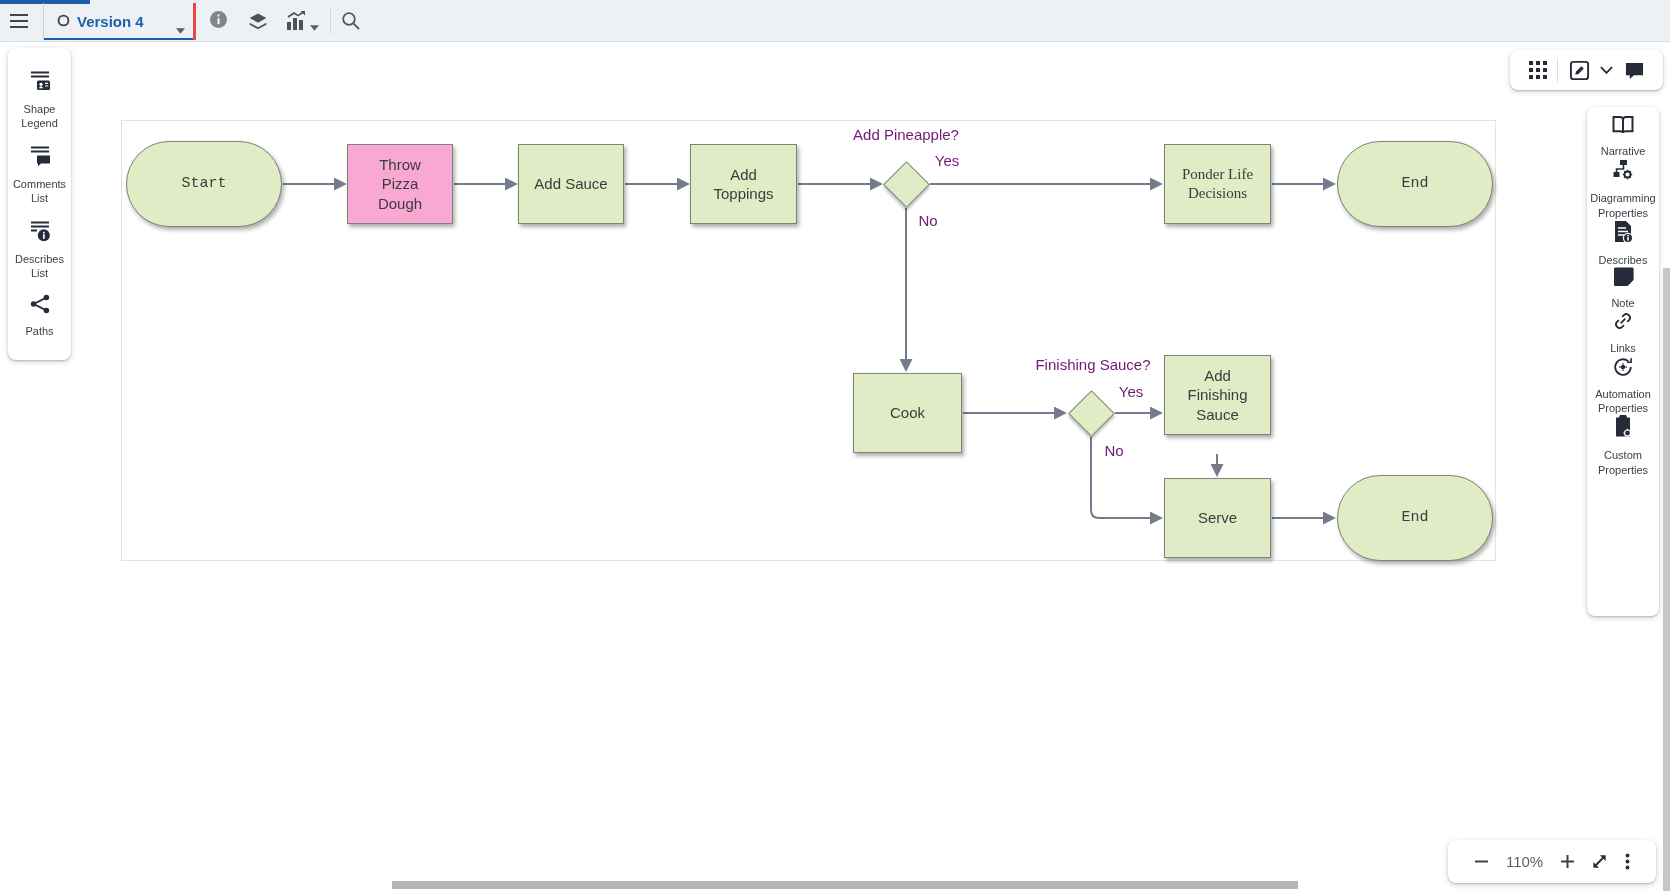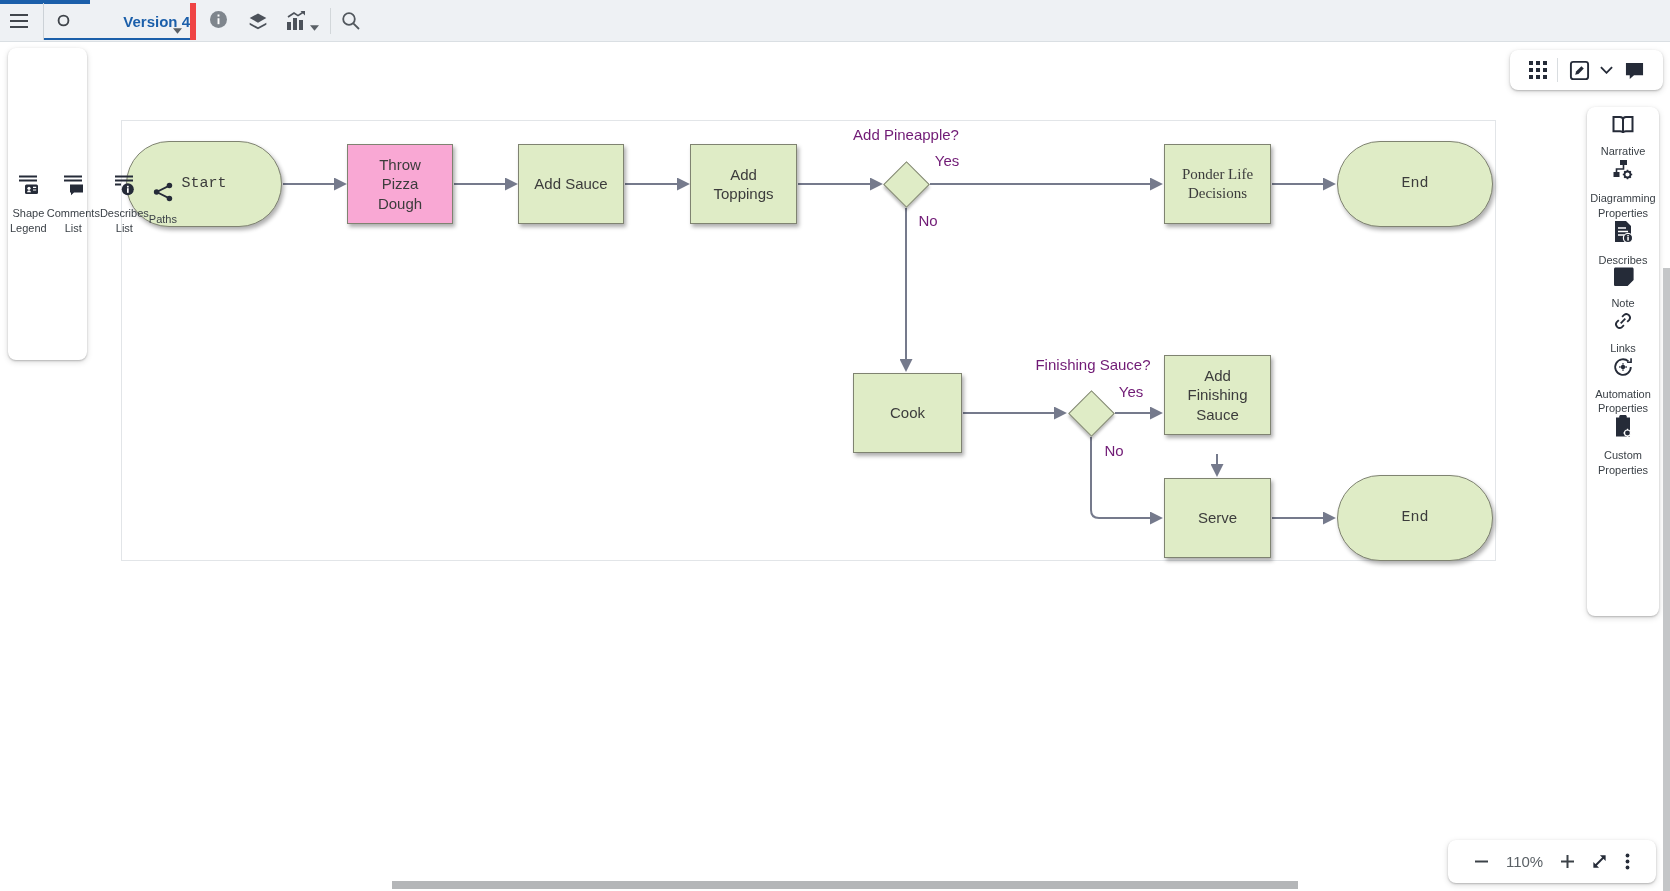--- a/index.html
+++ b/index.html
@@ -6,34 +6,34 @@
   * { margin:0; padding:0; box-sizing:border-box; }
   html,body { width:1670px; height:891px; overflow:hidden; background:#fff;
               font-family:"Liberation Sans", sans-serif; }
 
   
   #top-toolbar { position:absolute; left:0; top:0; width:1670px; height:42px;
                  background:#eef1f4; border-bottom:1px solid #dadfe3; }
   #progress-strip { position:absolute; left:0; top:0; width:90px; height:4px; background:#1b5faa; }
   #hamburger { position:absolute; left:10px; top:13px; width:18px; height:16px; cursor:pointer; }
   #version-tab { position:absolute; left:43px; top:3px; width:153px; height:37px;
-                 border-left:1px solid #ccd2d7; border-right:6px solid #ef4444;
-                 display:flex; align-items:center; padding-left:13px; cursor:pointer;justify-content:space-between; }
+                 border-left:1px solid #ccd2d7; border-right:3px solid #ef4444;
+                 display:flex; align-items:center; padding-left:13px; cursor:pointer; }
   #version-underline { position:absolute; left:0; bottom:0; width:100%; height:2px; background:#1b5faa; }
   #version-label { color:#1b5faa; font-weight:bold; font-size:15px; margin-left:7px; }
   #version-caret { position:absolute; right:8px; top:17px; }
   .tb-icon { position:absolute; top:11px; cursor:pointer; }
   #tb-divider { position:absolute; left:330px; top:8px; width:1px; height:26px; background:#d2d7da; }
 
   
   .card { position:absolute; background:#fff; border-radius:8px;
           box-shadow:0 1px 2px rgba(0,0,0,.22), 0 2px 6px rgba(0,0,0,.14); }
 
-  #left-panel  { left:8px;  top:48px;  width:79px; height:312px;
-                 display:flex; flex-direction:row; justify-content:space-evenly; align-items:center; padding:8px 2px; }
+  #left-panel  { left:8px;  top:48px;  width:63px; height:312px;
+                 display:flex; flex-direction:column; justify-content:space-evenly; align-items:center; padding:8px 2px; }
   #right-panel { left:1587px; top:107px; width:72px; height:509px;
                  display:flex; flex-direction:column; justify-content:flex-start; align-items:center; padding:8px 1px; }
   .panel-item { display:flex; flex-direction:column; align-items:center; gap:5px; cursor:pointer; width:100%; }
   .panel-item .lbl { font-size:11px; color:#3b4147; text-align:center; line-height:1.3; }
 
   #canvas-toolbar { left:1510px; top:50px; width:153px; height:40px;
                     display:flex; align-items:center; justify-content:space-evenly; padding:0 8px; }
   #ct-divider { width:1px; height:24px; background:#d9dde0; }
 
   #zoom-toolbar { left:1448px; top:840px; width:208px; height:43px;

